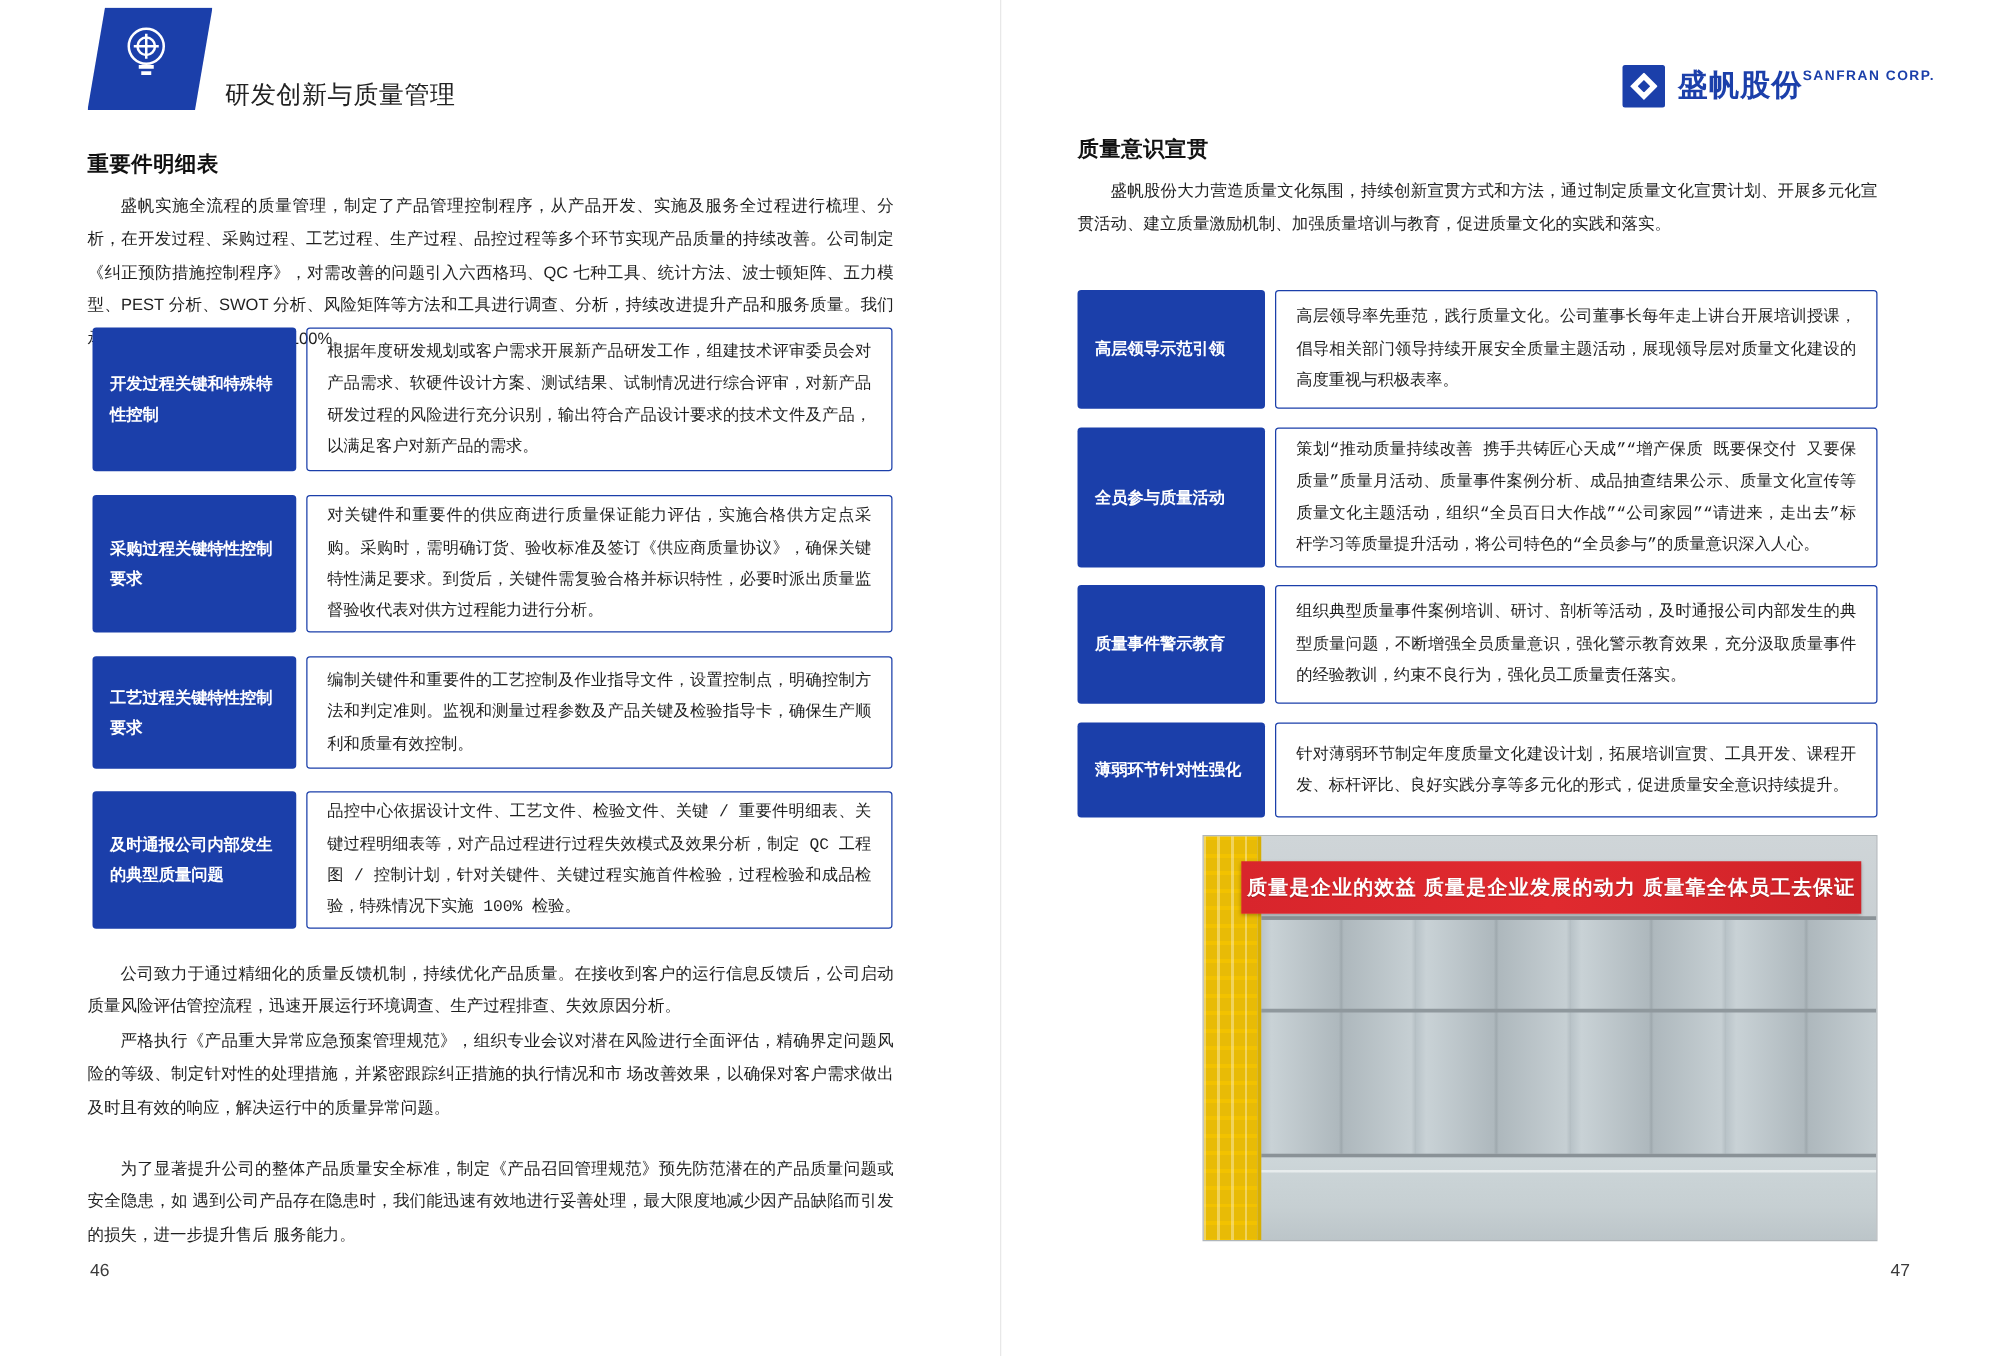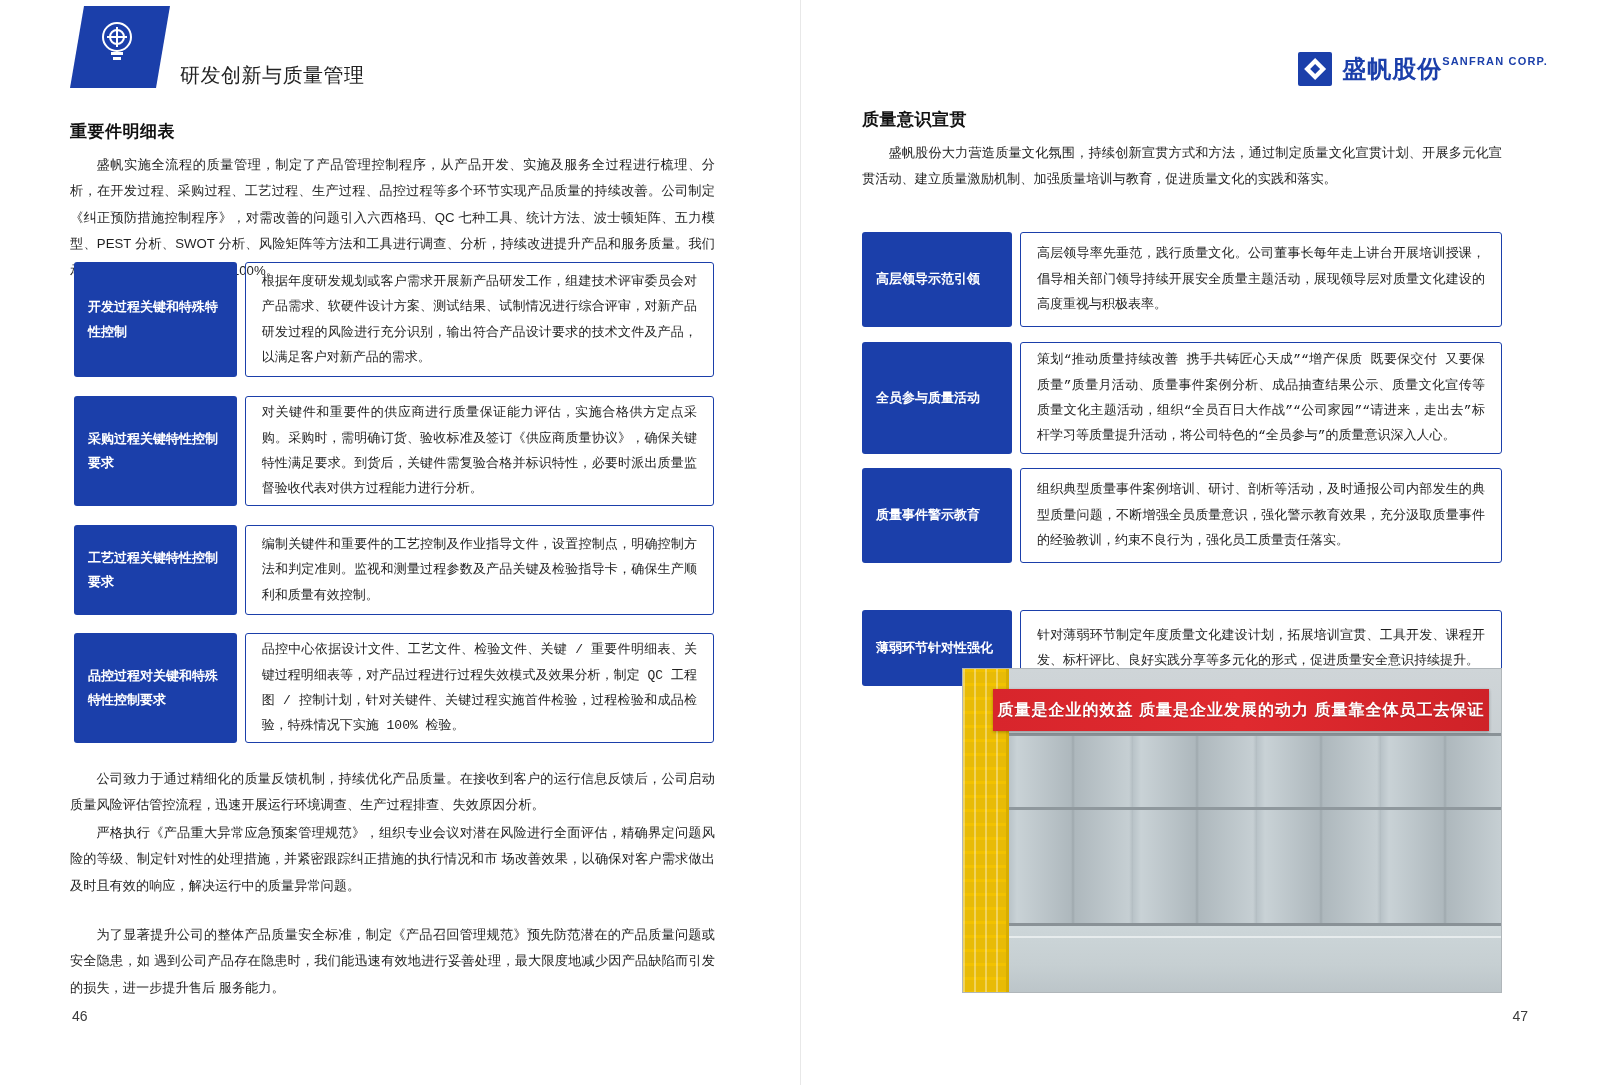--- a/index.html
+++ b/index.html
@@ -339,21 +339,21 @@
     <div class="row-label" style="width:163px;">采购过程关键特性控制要求</div>
     <div class="row-body" style="width:470px;">对关键件和重要件的供应商进行质量保证能力评估，实施合格供方定点采购。采购时，需明确订货、验收标准及签订《供应商质量协议》，确保关键特性满足要求。到货后，关键件需复验合格并标识特性，必要时派出质量监督验收代表对供方过程能力进行分析。</div>
   </div>
 
   <div class="row" style="left:74px; top:525px; width:640px; height:90px;">
     <div class="row-label" style="width:163px;">工艺过程关键特性控制要求</div>
     <div class="row-body" style="width:470px;">编制关键件和重要件的工艺控制及作业指导文件，设置控制点，明确控制方法和判定准则。监视和测量过程参数及产品关键及检验指导卡，确保生产顺利和质量有效控制。</div>
   </div>
 
   <div class="row" style="left:74px; top:633px; width:640px; height:110px;">
-    <div class="row-label" style="width:163px;">品控过程对关键和特殊特性控制要求</div>
+    <div class="row-label" style="width:163px;">及时通报公司内部发生的典型质量问题</div>
     <div class="row-body" style="width:470px;">品控中心依据设计文件、工艺文件、检验文件、关键 / 重要件明细表、关键过程明细表等，对产品过程进行过程失效模式及效果分析，制定 QC 工程图 / 控制计划，针对关键件、关键过程实施首件检验，过程检验和成品检验，特殊情况下实施 100% 检验。</div>
   </div>
 
   <div class="para" style="left:70px; top:766px; width:645px;">公司致力于通过精细化的质量反馈机制，持续优化产品质量。在接收到客户的运行信息反馈后，公司启动质量风险评估管控流程，迅速开展运行环境调查、生产过程排查、失效原因分析。</div>
   <div class="para" style="left:70px; top:820px; width:645px;">严格执行《产品重大异常应急预案管理规范》，组织专业会议对潜在风险进行全面评估，精确界定问题风险的等级、制定针对性的处理措施，并紧密跟踪纠正措施的执行情况和市 场改善效果，以确保对客户需求做出及时且有效的响应，解决运行中的质量异常问题。</div>
   <div class="para" style="left:70px; top:922px; width:645px;">为了显著提升公司的整体产品质量安全标准，制定《产品召回管理规范》预先防范潜在的产品质量问题或安全隐患，如 遇到公司产品存在隐患时，我们能迅速有效地进行妥善处理，最大限度地减少因产品缺陷而引发的损失，进一步提升售后 服务能力。</div>
 
   <div class="page-num" id="pnum-left">46</div>
 
   <div class="logo-wrap">
@@ -376,21 +376,21 @@
   <div class="row" style="left:862px; top:342px; width:640px; height:112px;">
     <div class="row-label" style="width:150px;">全员参与质量活动</div>
     <div class="row-body" style="width:482px;">策划“推动质量持续改善 携手共铸匠心天成”“增产保质 既要保交付 又要保质量”质量月活动、质量事件案例分析、成品抽查结果公示、质量文化宣传等质量文化主题活动，组织“全员百日大作战”“公司家园”“请进来，走出去”标杆学习等质量提升活动，将公司特色的“全员参与”的质量意识深入人心。</div>
   </div>
 
   <div class="row" style="left:862px; top:468px; width:640px; height:95px;">
     <div class="row-label" style="width:150px;">质量事件警示教育</div>
     <div class="row-body" style="width:482px;">组织典型质量事件案例培训、研讨、剖析等活动，及时通报公司内部发生的典型质量问题，不断增强全员质量意识，强化警示教育效果，充分汲取质量事件的经验教训，约束不良行为，强化员工质量责任落实。</div>
   </div>
 
-  <div class="row" style="left:862px; top:610px; width:640px; height:76px;">
+  <div class="row" style="left:862px; top:578px; width:640px; height:76px;">
     <div class="row-label" style="width:150px;">薄弱环节针对性强化</div>
     <div class="row-body" style="width:482px;">针对薄弱环节制定年度质量文化建设计划，拓展培训宣贯、工具开发、课程开发、标杆评比、良好实践分享等多元化的形式，促进质量安全意识持续提升。</div>
   </div>
 
   <div class="photo">
     <div class="photo-glass"></div>
     <div class="photo-floor"></div>
     <div class="photo-fence"></div>
     <div class="photo-banner">
       <span>质量是企业的效益  质量是企业发展的动力  质量靠全体员工去保证</span>

